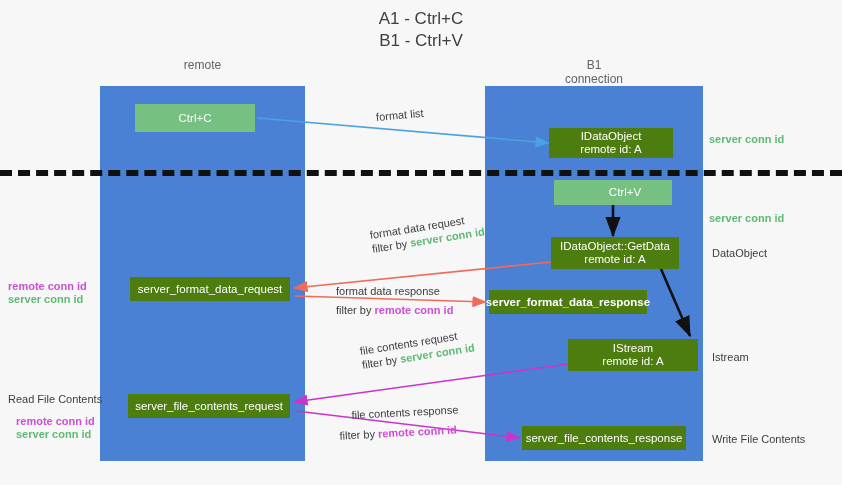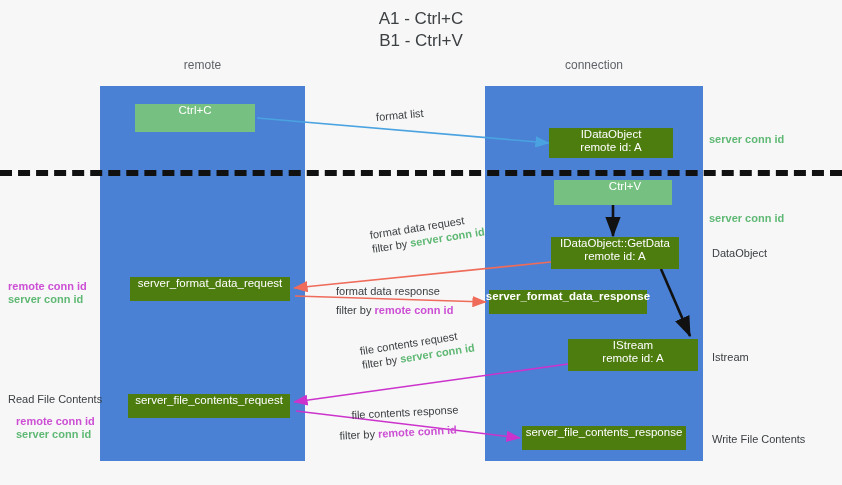--- a/index.html
+++ b/index.html
@@ -10,21 +10,21 @@
   .title{position:absolute;left:0;top:8px;width:842px;text-align:center;
          font-size:17px;color:#3c4043;line-height:22px;}
   .title div{white-space:pre;}
 
   .colhdr{position:absolute;text-align:center;font-size:12px;color:#5f6368;
           line-height:14px;}
 
   .lane{position:absolute;background:#4a81d4;}
 
   .box{position:absolute;box-sizing:border-box;display:flex;flex-direction:column;
-       align-items:center;color:#ffffff;font-size:11.5px;
+       align-items:center;justify-content:center;color:#ffffff;font-size:11.5px;
        line-height:13px;text-align:center;}
   .green{background:#76c182;}
   .orange{background:#4d7c0f;}
   .box span{display:block;white-space:nowrap;}
 
   .dashed{position:absolute;left:0;top:170px;width:842px;height:0;
           border-top:6px dashed #111;}
 
   .lbl{position:absolute;font-size:11px;color:#3c4043;white-space:nowrap;
        line-height:14px;}
@@ -49,20 +49,21 @@
     <div>B1 - Ctrl+V</div>
   </div>
 
   <div class="lane" style="left:100px;top:86px;width:205px;height:375px;"></div>
   <div class="lane" style="left:485px;top:86px;width:218px;height:375px;"></div>
 
   <div class="colhdr" style="left:100px;top:58px;width:205px;">
     <div>remote</div>
   </div>
   <div class="colhdr" style="left:485px;top:58px;width:218px;">
+    <div>B1</div>
     <div>connection</div>
   </div>
 
   <svg class="arrows" viewBox="0 0 842 485">
     <defs>
       <marker id="ah-blue" markerWidth="9" markerHeight="7" refX="8.5" refY="3.5" orient="auto">
         <polygon points="0 0, 9 3.5, 0 7" fill="#4aa3e0"></polygon>
       </marker>
       <marker id="ah-red" markerWidth="9" markerHeight="7" refX="8.5" refY="3.5" orient="auto">
         <polygon points="0 0, 9 3.5, 0 7" fill="#ef6b5a"></polygon>

